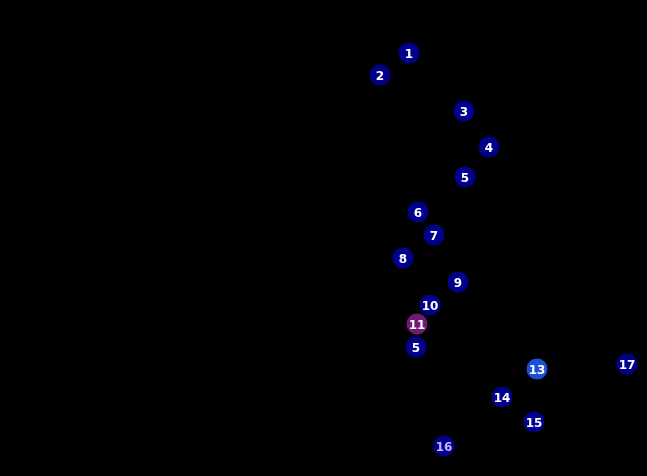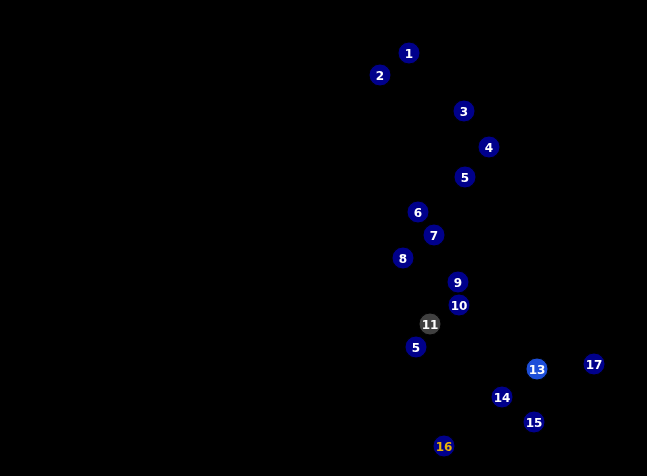--- a/index.html
+++ b/index.html
@@ -61,37 +61,37 @@
     </div>
     <div class="marker" style="left: 434px; top: 235px; width: 23px; height: 23px; background: rgb(0, 0, 139);">
       <span class="marker-label" style="color: rgb(255, 255, 255);">7</span>
     </div>
     <div class="marker" style="left: 403px; top: 258px; width: 23px; height: 23px; background: rgb(0, 0, 139);">
       <span class="marker-label" style="color: rgb(255, 255, 255);">8</span>
     </div>
     <div class="marker" style="left: 458px; top: 282px; width: 23px; height: 23px; background: rgb(0, 0, 139);">
       <span class="marker-label" style="color: rgb(255, 255, 255);">9</span>
     </div>
-    <div class="marker" style="left: 459px; top: 305px; width: 23px; height: 23px; background: rgb(0, 0, 139);">
+    <div class="marker" style="left: 430px; top: 305px; width: 23px; height: 23px; background: rgb(0, 0, 139);">
       <span class="marker-label" style="color: rgb(255, 255, 255);">10</span>
     </div>
-    <div class="marker" style="left: 417px; top: 324px; width: 23px; height: 23px; background: #404040; margin-left: 13px;">
+    <div class="marker" style="left: 417px; top: 324px; width: 23px; height: 23px; background: #701a75;">
       <span class="marker-label" style="color: rgb(255, 255, 255);">11</span>
     </div>
     <div class="marker" style="left: 416px; top: 347px; width: 23px; height: 23px; background: rgb(0, 0, 139);">
       <span class="marker-label" style="color: rgb(255, 255, 255);">5</span>
     </div>
     <div class="marker" style="left: 537px; top: 369px; width: 23px; height: 23px; background: #1d4ed8;">
       <span class="marker-label" style="color: rgb(255, 255, 255);">13</span>
     </div>
     <div class="marker" style="left: 502px; top: 397px; width: 23px; height: 23px; background: rgb(0, 0, 139); text-align: right;">
       <span class="marker-label" style="color: rgb(255, 255, 255);">14</span>
     </div>
     <div class="marker" style="left: 534px; top: 422px; width: 23px; height: 23px; background: rgb(0, 0, 139);">
       <span class="marker-label" style="color: rgb(255, 255, 255);">15</span>
     </div>
     <div class="marker" style="left: 444px; top: 446px; width: 23px; height: 23px; background: rgb(0, 0, 139);">
-      <span class="marker-label" style="color: #eab308;">16</span>
+      <span class="marker-label" style="color: #c4b5fd;">16</span>
     </div>
-    <div class="marker" style="left: 594px; top: 364px; width: 23px; height: 23px; background: rgb(0, 0, 139);">
+    <div class="marker" style="left: 627px; top: 364px; width: 23px; height: 23px; background: rgb(0, 0, 139);">
       <span class="marker-label" style="color: rgb(255, 255, 255);">17</span>
     </div>
   </div>
 
 </body></html>

